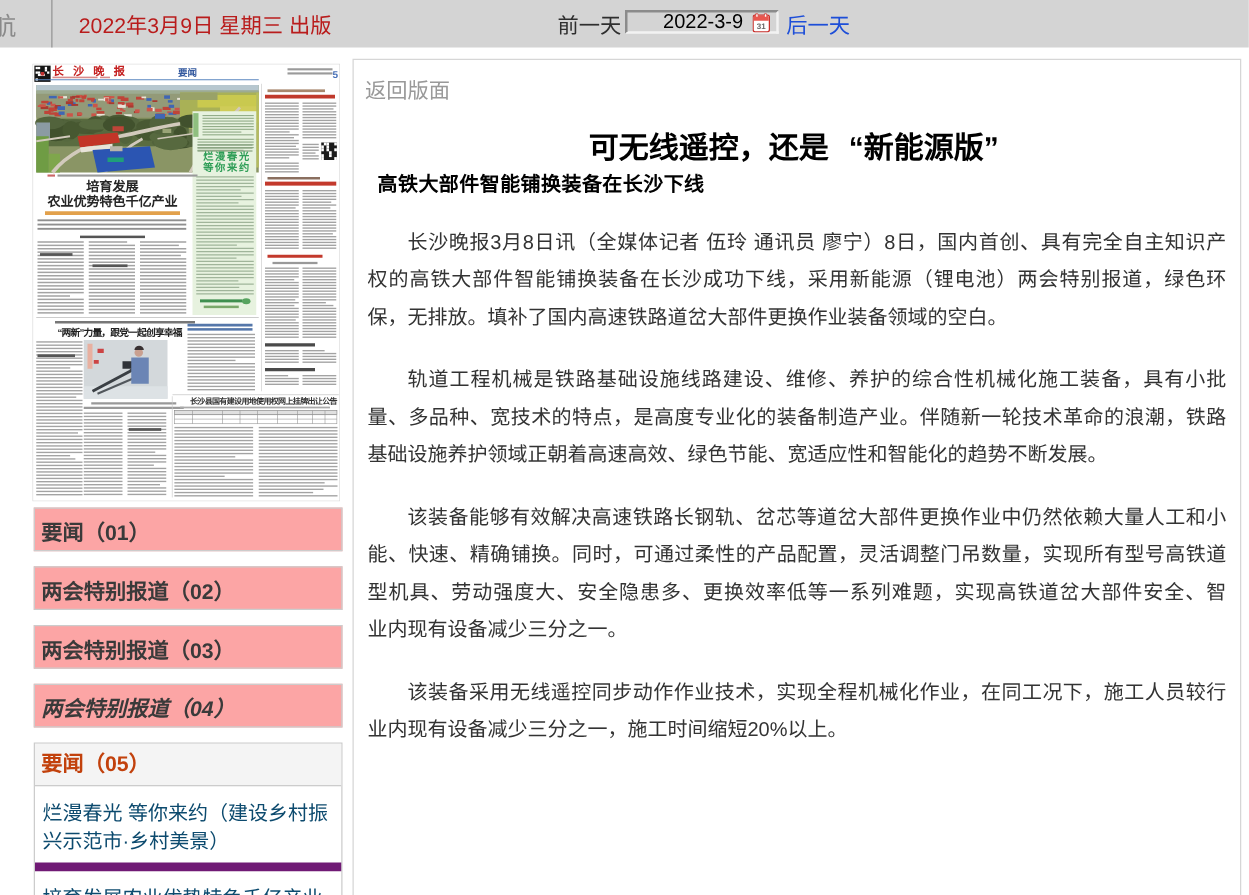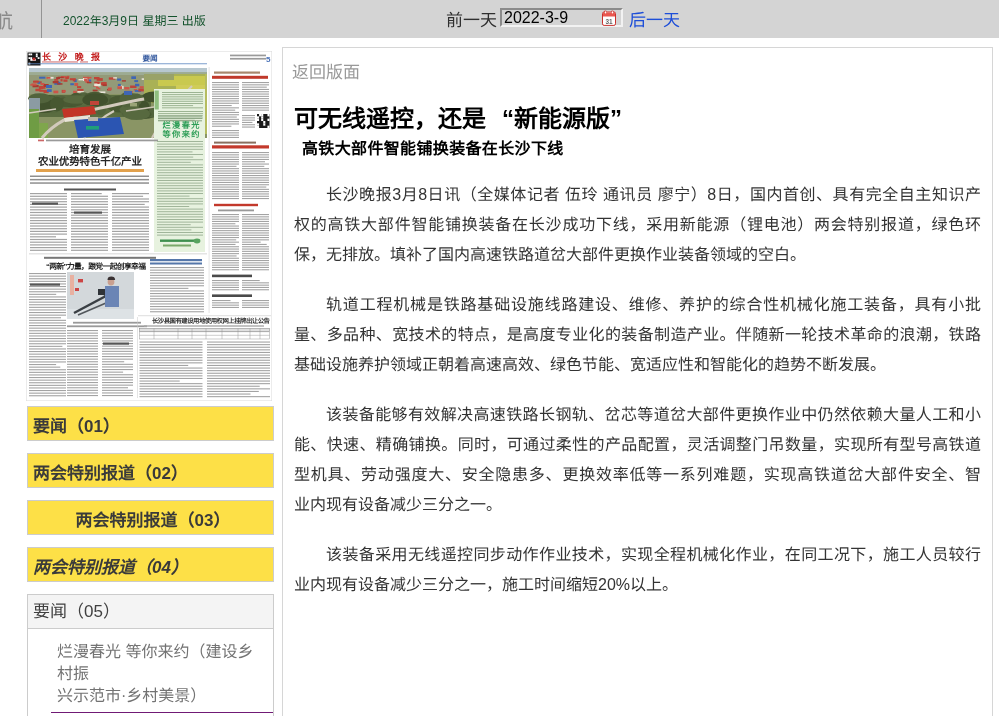--- a/index.html
+++ b/index.html
@@ -2,43 +2,43 @@
 <html lang="zh-CN"><head>
 <meta charset="utf-8">
 <title>长沙晚报</title>
 <style>
 * { margin:0; padding:0; box-sizing:border-box; }
 html,body { width:999px; height:716px; overflow:hidden; background:#fff;
   font-family:"Liberation Sans",sans-serif; }
 .topbar { position:absolute; left:0; top:0; width:999px; height:38px; background:#d4d4d4; }
 .topbar .nav-cut { position:absolute; left:-7px; top:5px; font-size:20px; color:#8a8a8a; }
 .topbar .sep { position:absolute; left:41px; top:0; width:1px; height:38px; background:#949494; }
-.topbar .date { position:absolute; left:63px; top:2px; line-height:38px; font-size:12px; color:#14532d; }
+.topbar .date { position:absolute; left:63px; top:2px; line-height:38px; font-size:17px; color:#b91c1c; }
 .topbar .prev { position:absolute; left:446px; top:2px; line-height:38px; font-size:17px; color:#2f2f2f; }
 .topbar .datebox { position:absolute; left:500px; top:8px; width:123px; height:19px;
   background:#d4d4d4; border:2px solid; border-color:#8b8b8b #f2f2f2 #f2f2f2 #8b8b8b;
-  font-size:16px; line-height:15px; padding-left:2px; color:#000; }
+  font-size:16px; line-height:15px; padding-left:2px; color:#000;text-align:center; }
 .topbar .next { position:absolute; left:629px; top:2px; line-height:38px; font-size:17px; color:#1d4ed8;text-align:center; }
-.navbox { position:absolute; left:27px; width:247px; height:35px; background:#fde047;
+.navbox { position:absolute; left:27px; width:247px; height:35px; background:#fca5a5;
   border:1px solid #ccc; font-size:17px; font-weight:bold; color:#3a3a3a; line-height:33px;
   padding-left:5px; padding-top:3px; white-space:nowrap; overflow:hidden; }
 .linkbox { position:absolute; left:27px; top:594px; width:247px; background:#fff; border:1px solid #ccc; }
 .linkbox .hd { height:34px; background:#f4f4f4; border-bottom:1px solid #ccc; font-size:17px;
-  font-weight:normal; color:#404040; line-height:33px; padding-left:5px; }
-.linkbox .row { padding:12px 6px 5px 6px; font-size:16px; line-height:22px; color:#737373;
-  border-bottom:1px solid #701a75;margin-left:23px; }
+  font-weight:bold; color:#c2410c; line-height:33px; padding-left:5px; }
+.linkbox .row { padding:12px 6px 5px 6px; font-size:16px; line-height:22px; color:#0c4a6e;
+  border-bottom:7px solid #701a75; }
 .main { position:absolute; left:282px; top:47px; width:711px; height:800px;
   border:1px solid #d6d6d6; background:#fff; }
 .back { position:absolute; left:9px; top:10px; font-size:17px; color:#999; }
 .art { position:absolute; left:11px; top:48px; width:687px; color:#333; }
 .fq { margin-right:5px; }
 .fqo { margin-left:16px; }
 .bq { margin-right:10.7px; }
 .bqo { margin-left:10.7px; }
-h1.t { font-size:24px; font-weight:bold; color:#000; line-height:30px; margin-top:8px; }
+h1.t { font-size:24px; font-weight:bold; color:#000; text-align:center; line-height:30px; margin-top:8px; }
 h2.t { font-size:16px; font-weight:bold; color:#000; text-align:left; line-height:24px; margin-top:3px; letter-spacing:0.35px; margin-left:8px; }
 .body16 { margin-top:19px; font-size:16px; line-height:30px; }
 .body16 .para { margin-bottom:20px; }
 .jl { text-align:justify; text-align-last:justify; }
 .ind { text-indent:2em; }
 </style>
 </head>
 <body>
 <div class="topbar">
   <span class="nav-cut">航</span>
@@ -755,21 +755,21 @@
 <rect x="181.0" y="332.1" width="63.0" height="1.1" fill="#a3a3a3"></rect>
 <rect x="181.0" y="334.7" width="52.7" height="1.1" fill="#a3a3a3"></rect>
 <rect x="181.0" y="337.3" width="63.0" height="1.1" fill="#a3a3a3"></rect>
 <rect x="181.0" y="339.9" width="51.8" height="1.1" fill="#a3a3a3"></rect>
 <rect x="181.0" y="342.5" width="43.5" height="1.1" fill="#a3a3a3"></rect>
 <rect x="181.0" y="345.1" width="63.0" height="1.1" fill="#a3a3a3"></rect>
 </svg>
 
 <div class="navbox" style="top:406px;">要闻（01）</div>
 <div class="navbox" style="top:453px;">两会特别报道（02）</div>
-<div class="navbox" style="top:500px;text-align:center;">两会特别报道（03）</div>
+<div class="navbox" style="top:500px;">两会特别报道（03）</div>
 <div class="navbox" style="top:547px;font-style:italic;">两会特别报道（04）</div>
 <div class="linkbox">
   <div class="hd">要闻（05）</div>
   <div class="row">烂漫春光 等你来约（建设乡村振<br>兴示范市·乡村美景）</div>
   <div class="row">培育发展农业优势特色千亿产业</div>
 </div>
 
 <div class="main">
   <div class="back">返回版面</div>
   <div class="art">

